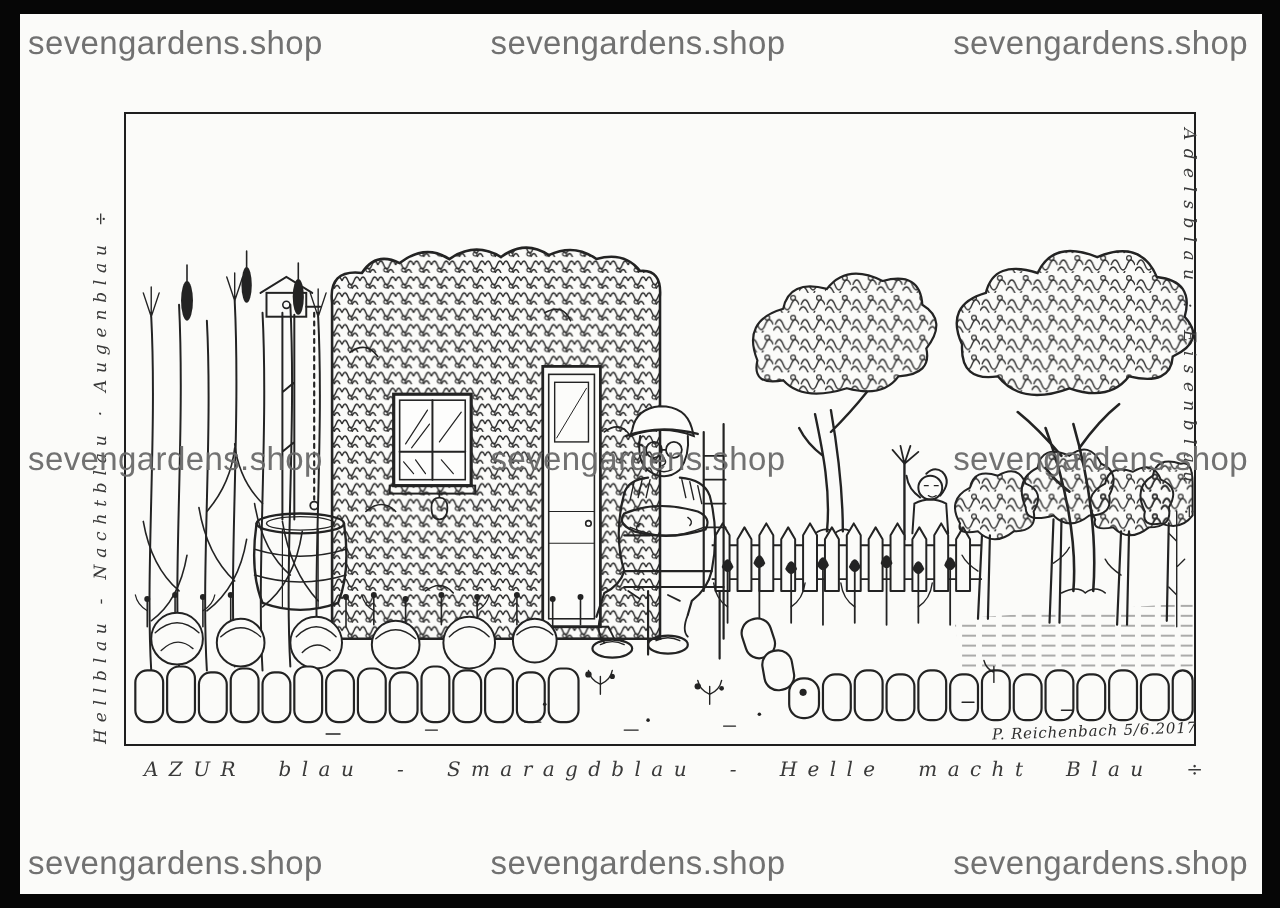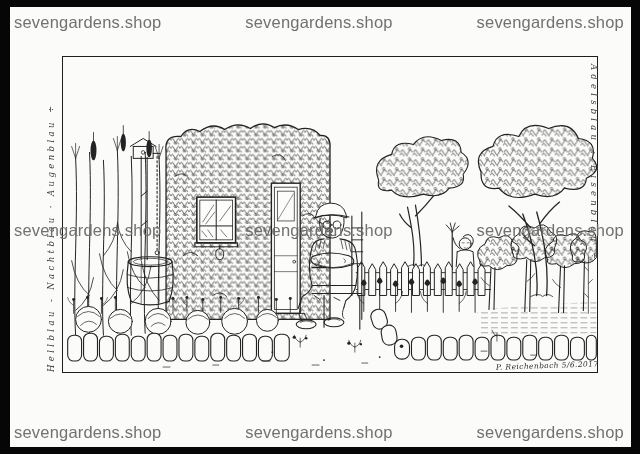--- a/index.html
+++ b/index.html
@@ -51,20 +51,21 @@
     <span>sevengardens.shop</span>
   </div>
   <div class="wm-row wm-bot">
     <span>sevengardens.shop</span>
     <span>sevengardens.shop</span>
     <span>sevengardens.shop</span>
   </div>
 
   <div class="cap cap-left">Hellblau - Nachtblau · Augenblau ÷</div>
   <div class="cap cap-right">Adelsblau : Eisenblau ÷</div>
+  <div class="cap cap-bottom">AZUR blau - Smaragdblau - Helle macht Blau ÷</div>
   <div class="cap cap-sign">P. Reichenbach 5/6.2017</div>
 
   <div class="frame">
     <svg viewBox="0 0 536 317">
       <defs>
         <pattern id="fol" width="13" height="10" patternUnits="userSpaceOnUse">
           <path d="M1 6 Q3 1 5 6 T9 6 T13 6" fill="none" stroke="#2e2e2e" stroke-width="0.7"></path>
           <path d="M0 9 Q2 5 4 9 T8 9" fill="none" stroke="#2e2e2e" stroke-width="0.7"></path>
           <circle cx="10" cy="2.5" r="1.2" fill="none" stroke="#2e2e2e" stroke-width="0.6"></circle>
         </pattern>

